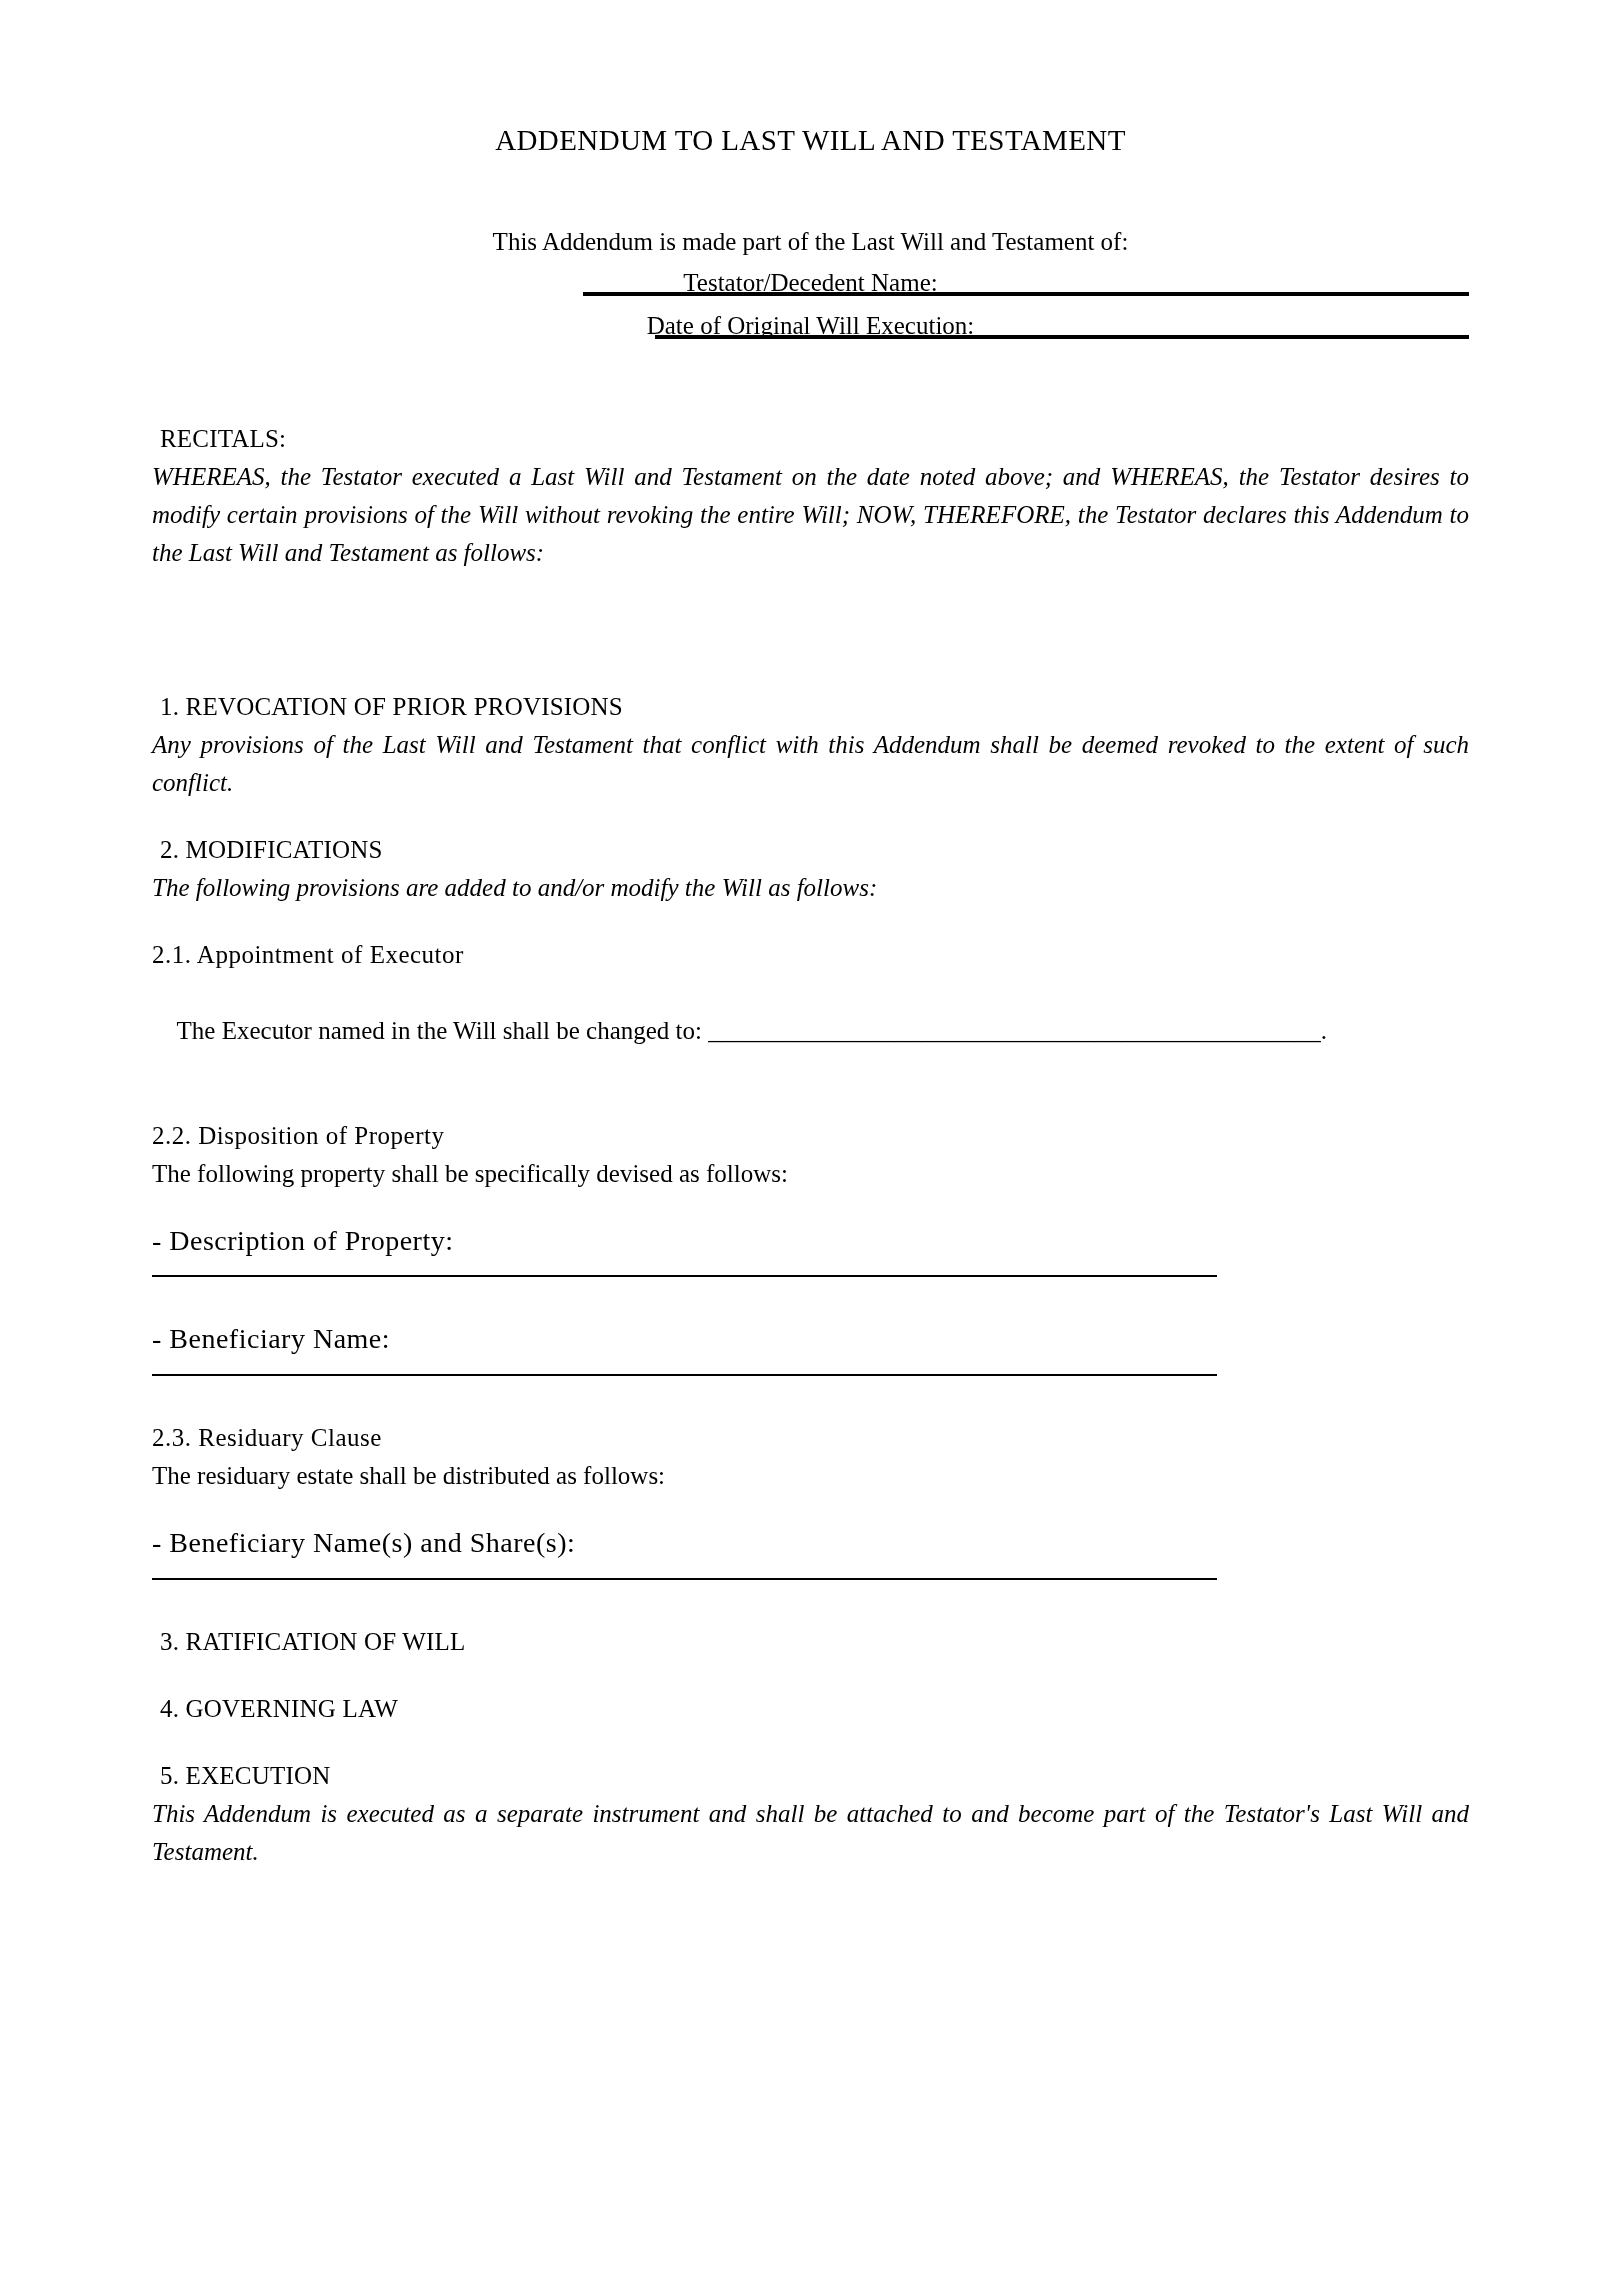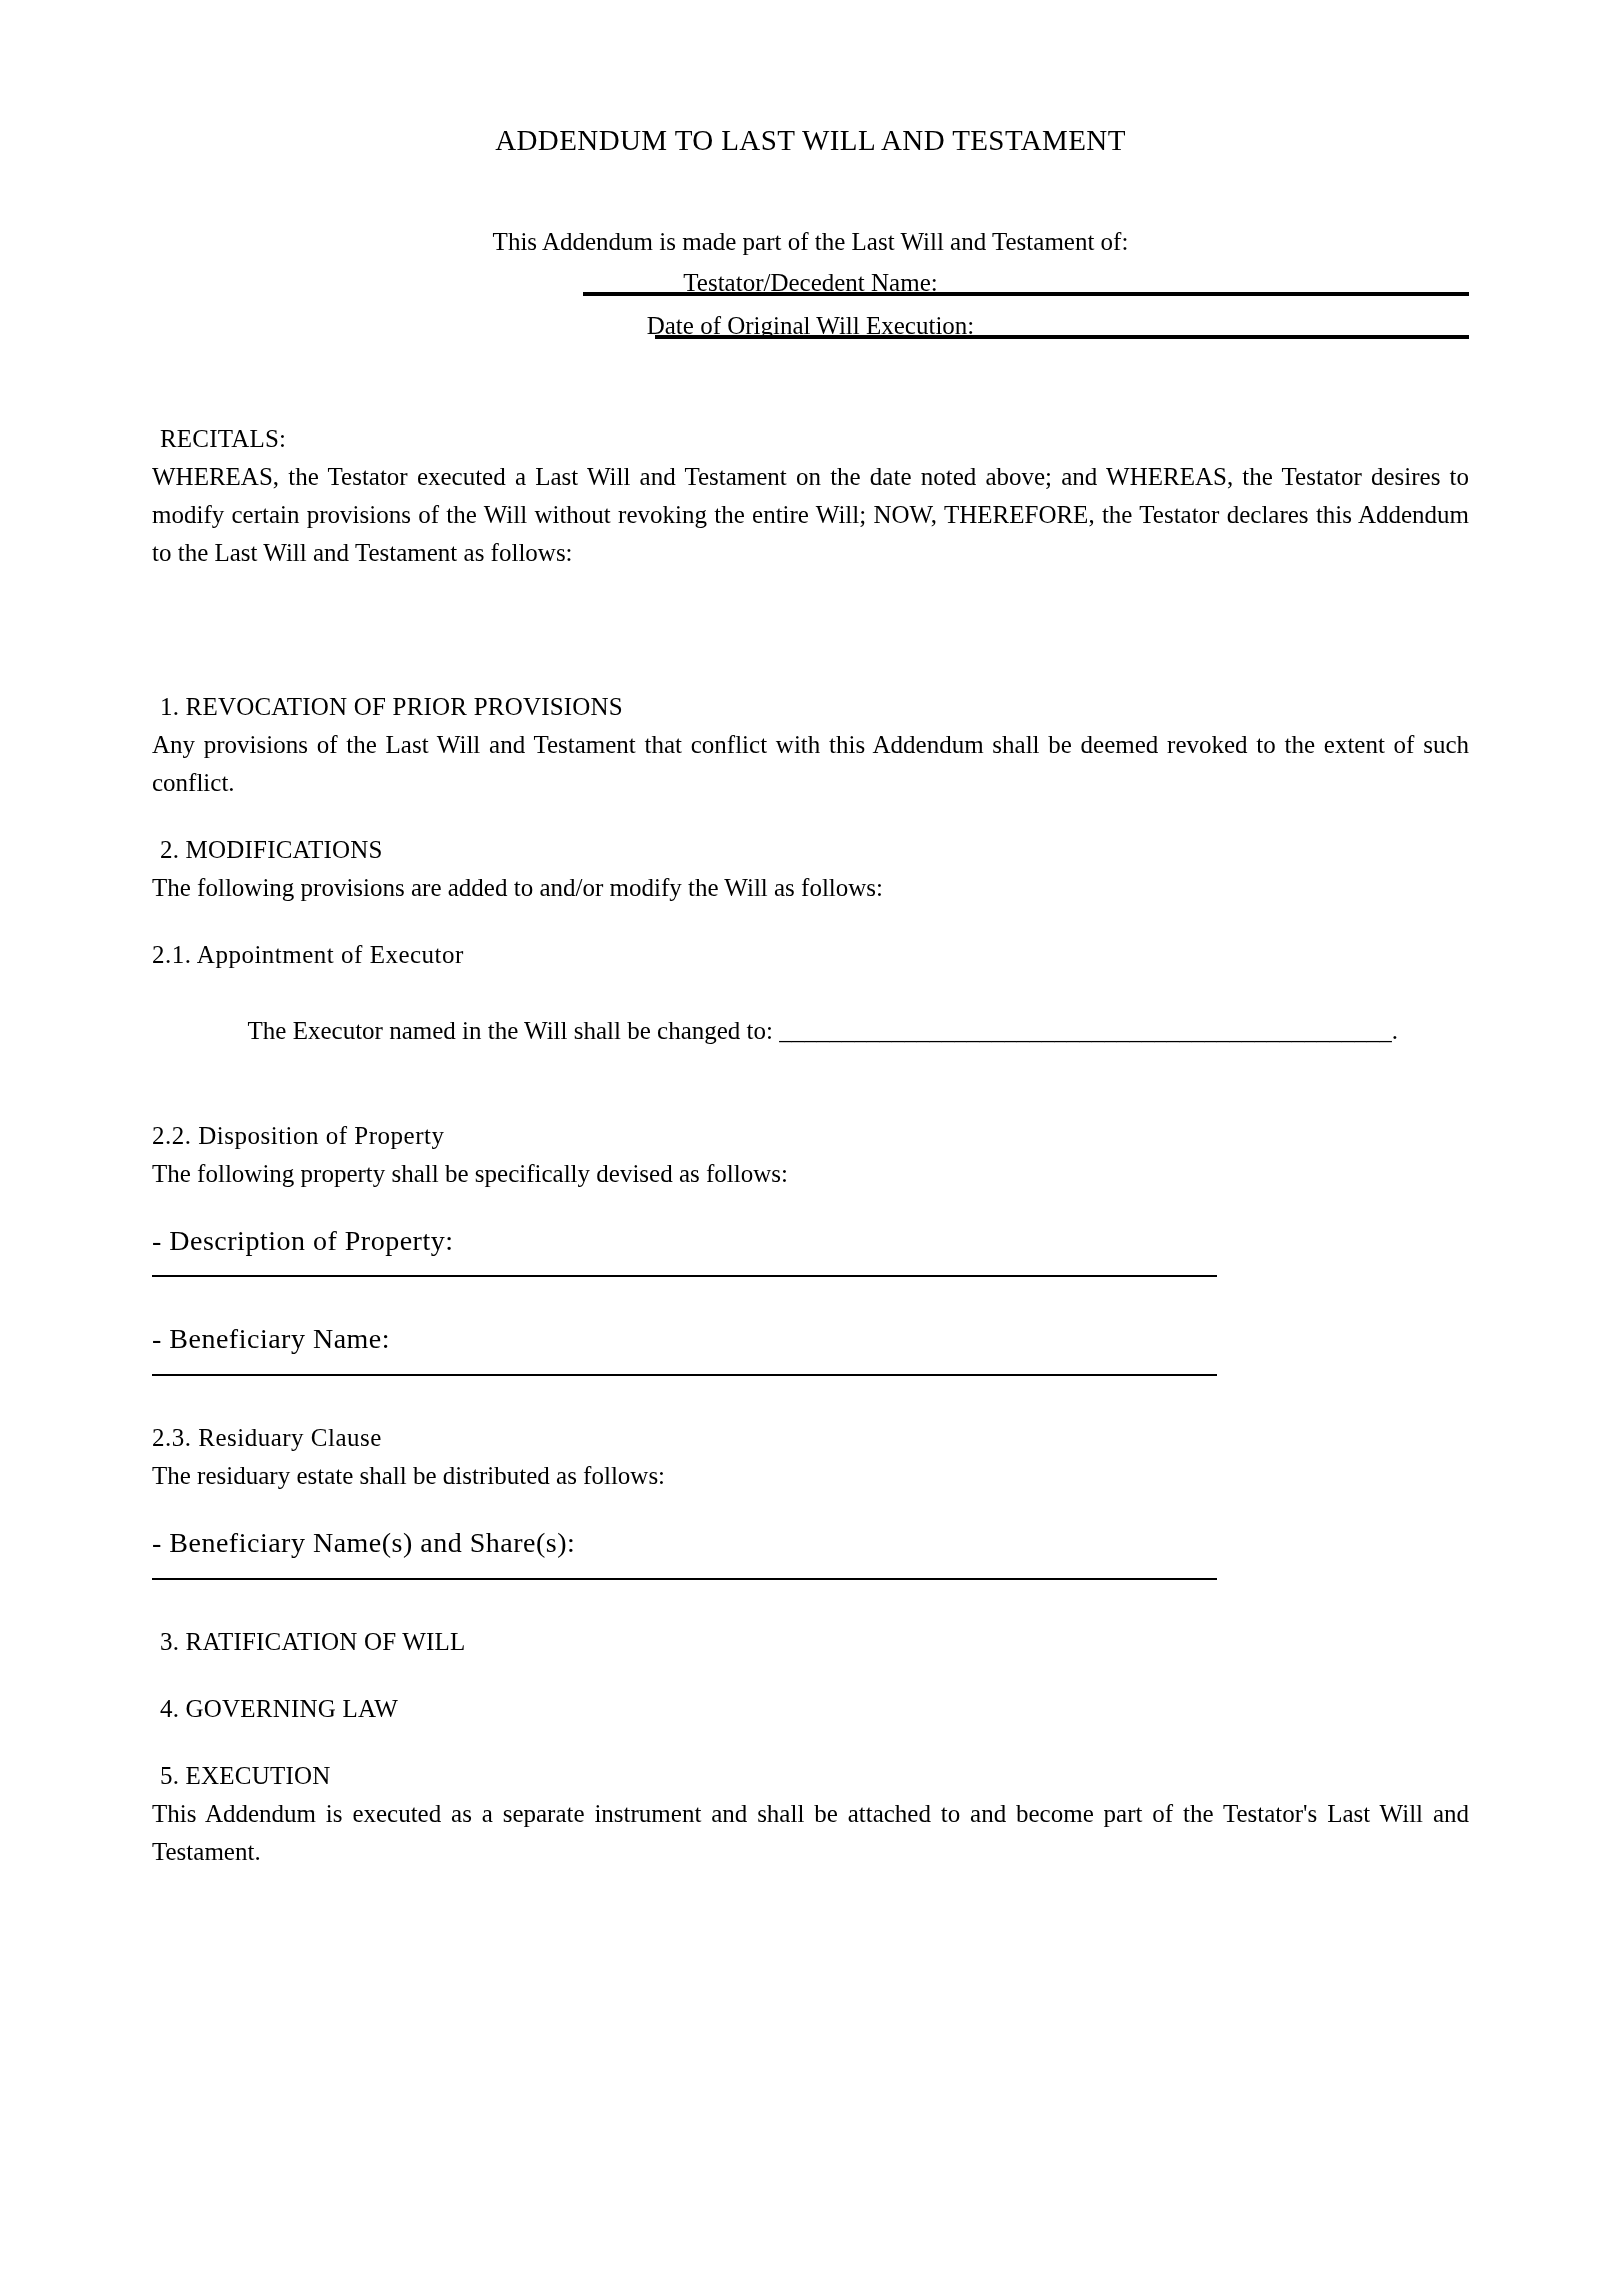--- a/index.html
+++ b/index.html
@@ -38,20 +38,21 @@
   .body-line {
     font-size: 25px;
     line-height: 38px;
   }
 
   .para {
     font-size: 25px;
     line-height: 38px;
     text-align: justify;
     text-justify: inter-word;
+    font-style: italic;
   }
 
   .section-heading {
     font-size: 25px;
     line-height: 38px;
     letter-spacing: 0.2px;
     margin-left: 8px;
   }
 
   .sub-heading {
@@ -92,21 +93,21 @@
     border-bottom: 2px solid #000000;
     width: 1065px;
     margin-top: 15.7px;
   }
 
   
   .gap-xl { height: 73px; }
   .gap-lg { height: 43px; }
   .gap-md { height: 29px; }
 
-  .nowrap { white-space: pre; text-align: center; }
+  .nowrap { white-space: pre; }
 </style>
 </head>
 <body>
 
 <div class="page">
 
   <div class="doc-title">ADDENDUM TO LAST WILL AND TESTAMENT</div>
 
   <div class="intro-block">
 

